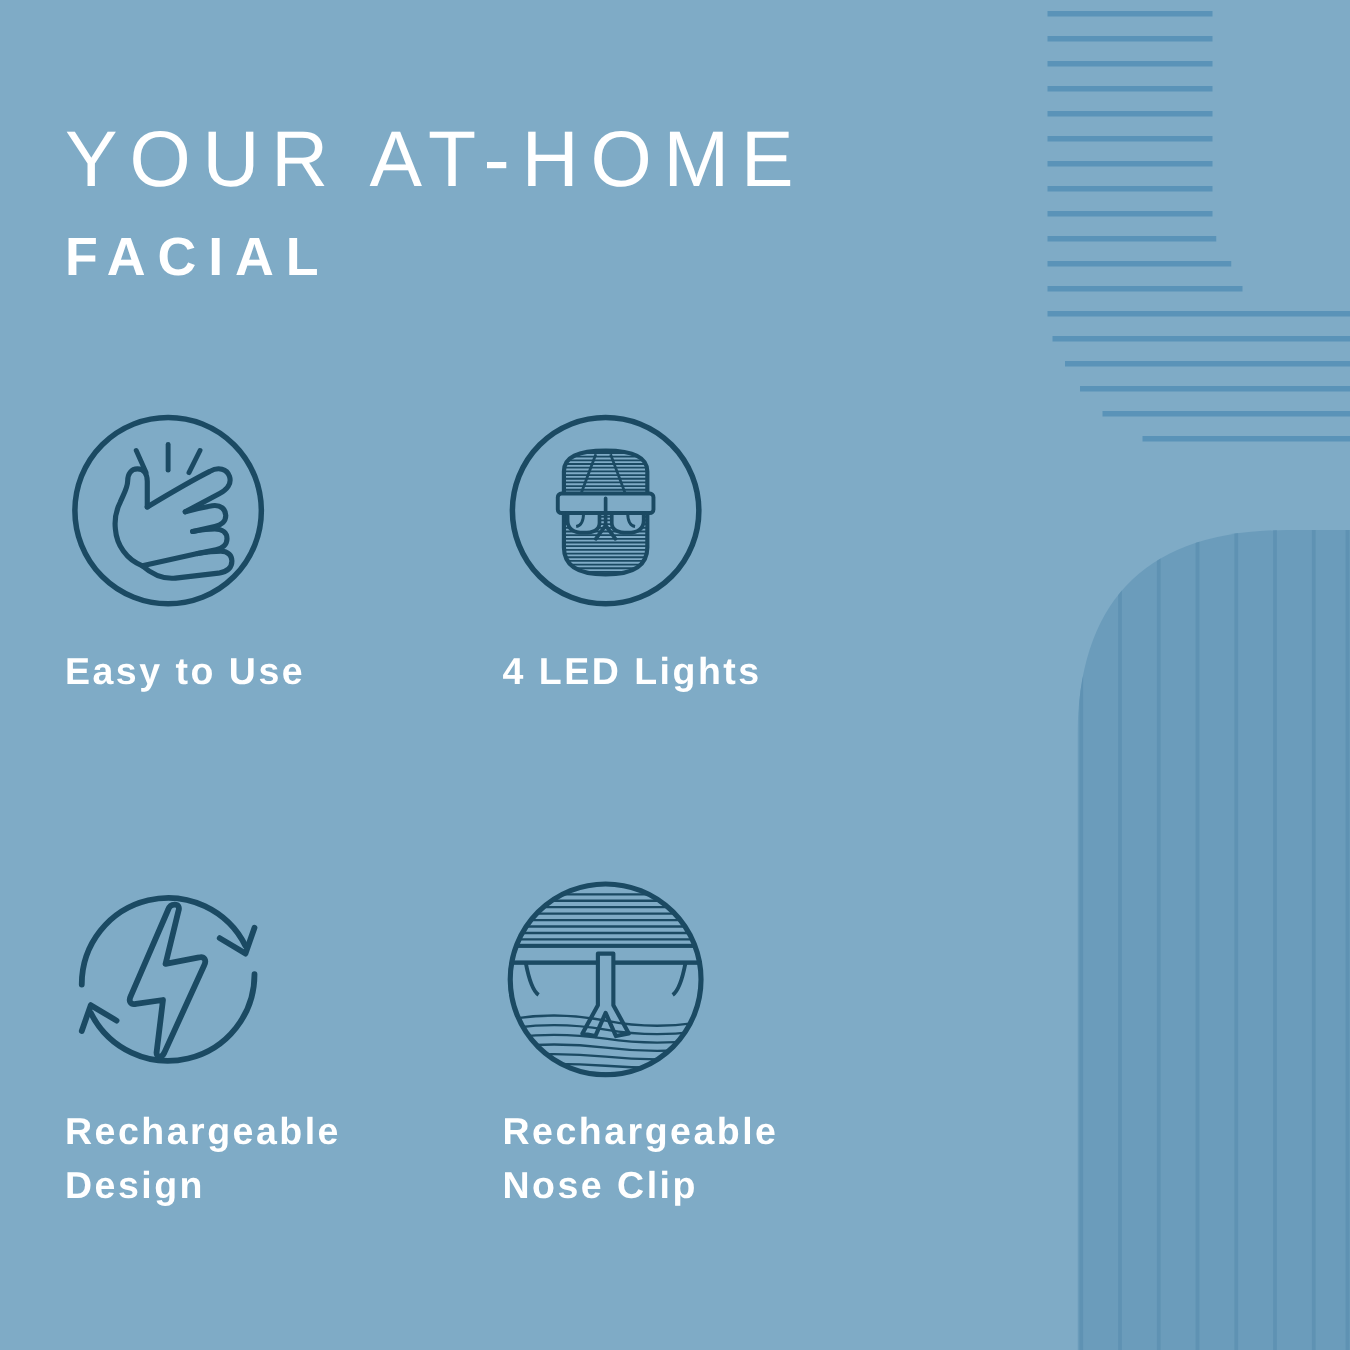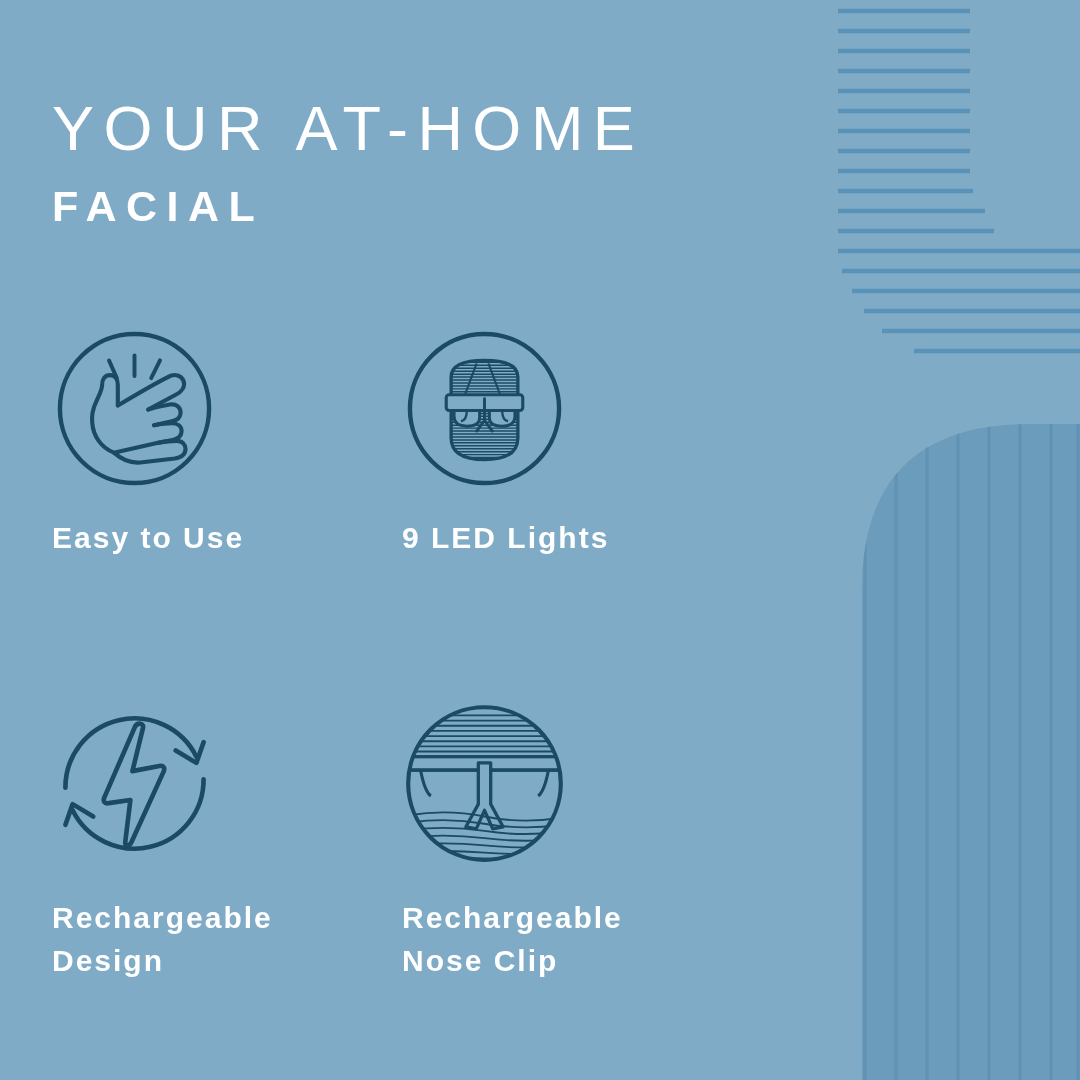--- a/index.html
+++ b/index.html
@@ -104,21 +104,21 @@
     display: block;
     color: #FFFFFF;
     font-size: 30px;
     font-weight: 700;
     letter-spacing: 2.0px;
     line-height: 43px;
     margin-top: 29px;
     white-space: pre-line;
   }
   .row-2 .feature-label {
-    margin-top: 30px;
+    margin-top: 18px;
   }
 </style>
 </head>
 <body>
 
 <div id="canvas">
 
   <svg id="deco-lines" viewBox="0 0 260 370" width="260" height="370" fill="none" xmlns="http://www.w3.org/2000/svg">
     <g stroke="#5A93B8" stroke-width="4.5" stroke-linecap="butt">
       <line x1="18" y1="11" x2="150" y2="11"></line>
@@ -245,21 +245,21 @@
 
           <rect x="41" y="66" width="78" height="16" rx="3" stroke="#1B4A63" stroke-width="3.2" fill="#7FABC6"></rect>
 
           <path d="M 49 82 L 75 82 L 75 90 Q 75 98 62 98 Q 49 98 49 88 Z" stroke="#1B4A63" stroke-width="3" fill="#7FABC6"></path>
           <path d="M 85 82 L 111 82 L 111 88 Q 111 98 98 98 Q 85 98 85 90 Z" stroke="#1B4A63" stroke-width="3" fill="#7FABC6"></path>
           <path d="M 62 82 Q 62 92 56 93" stroke="#1B4A63" stroke-width="2.4" fill="none"></path>
           <path d="M 98 82 Q 98 92 104 93" stroke="#1B4A63" stroke-width="2.4" fill="none"></path>
 
           <path d="M 80 70 L 80 92 L 72 103 M 80 92 L 88 103" stroke="#1B4A63" stroke-width="3" fill="none" stroke-linecap="round"></path>
         </svg>
-        <span class="feature-label">9 LED Lights</span>
+        <span class="feature-label">4 LED Lights</span>
       </div>
     </div>
 
     <div class="feature-row row-2">
 
       <div class="feature">
         <svg class="feature-icon" viewBox="0 0 160 160" fill="none" xmlns="http://www.w3.org/2000/svg">
           <g stroke="#1B4A63" stroke-width="4.5" fill="none" stroke-linecap="round" stroke-linejoin="round">
 
             <path d="M 13 84 A 67 67 0 0 1 140 54"></path>

